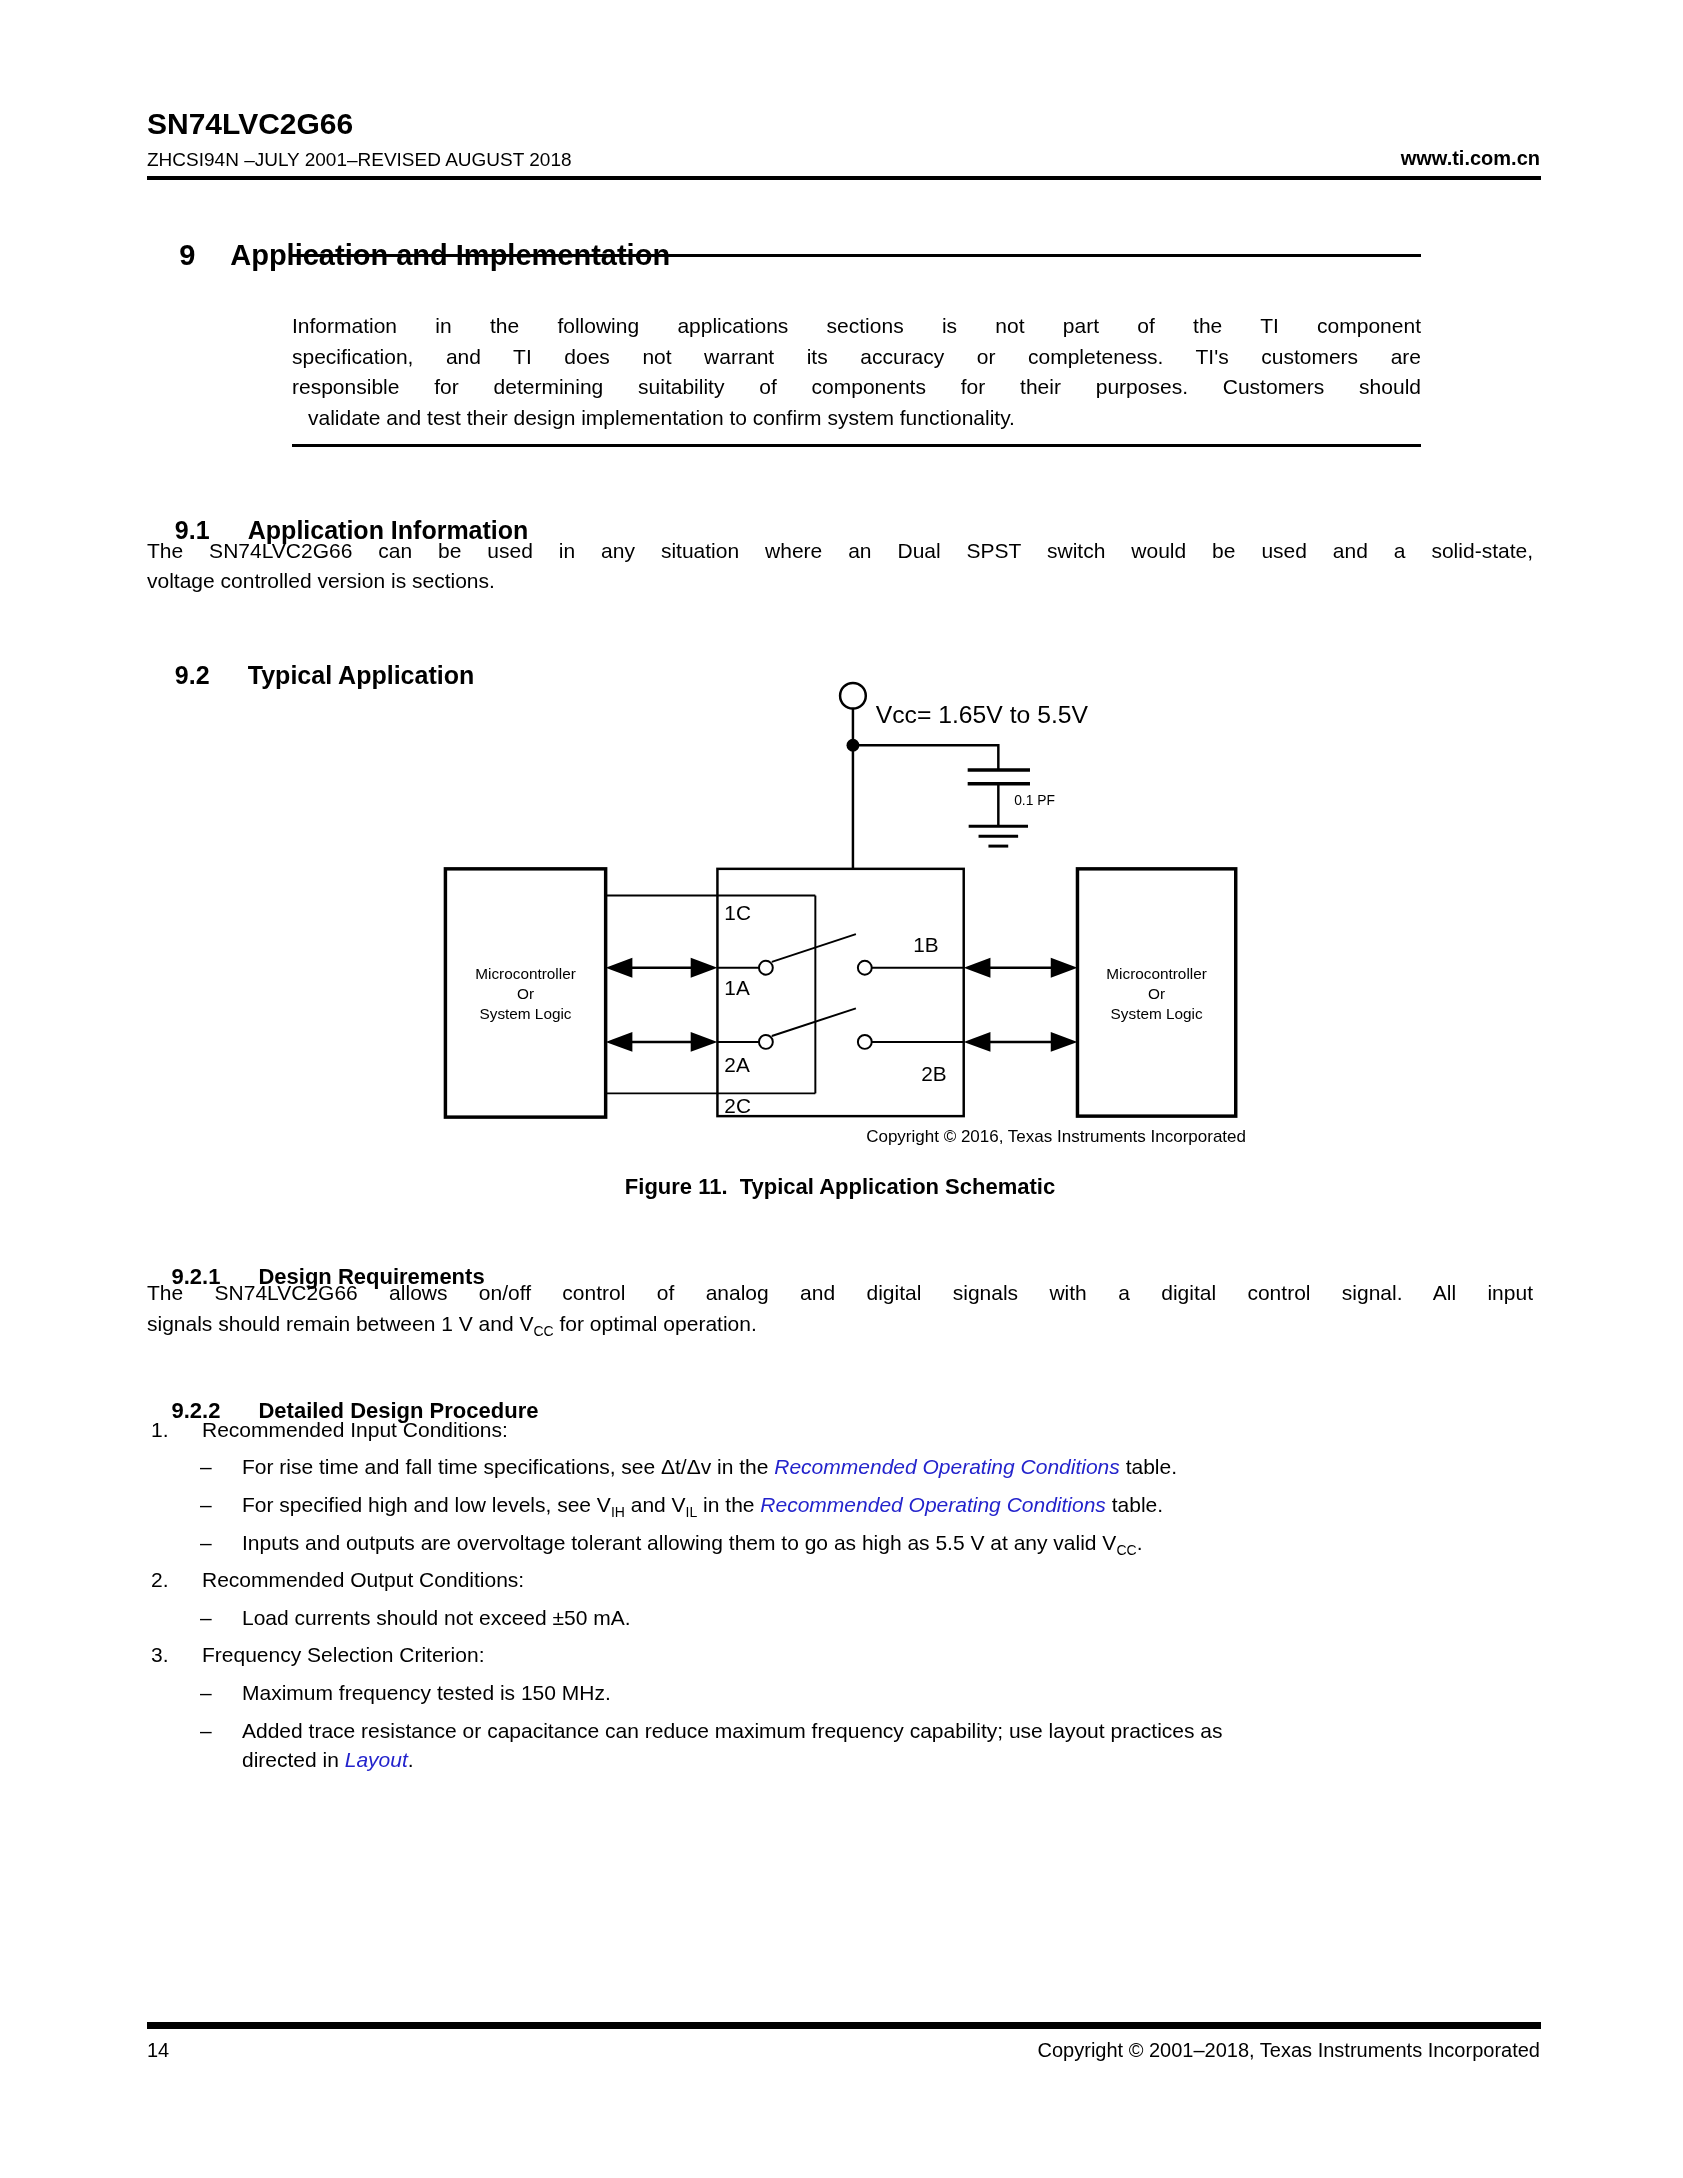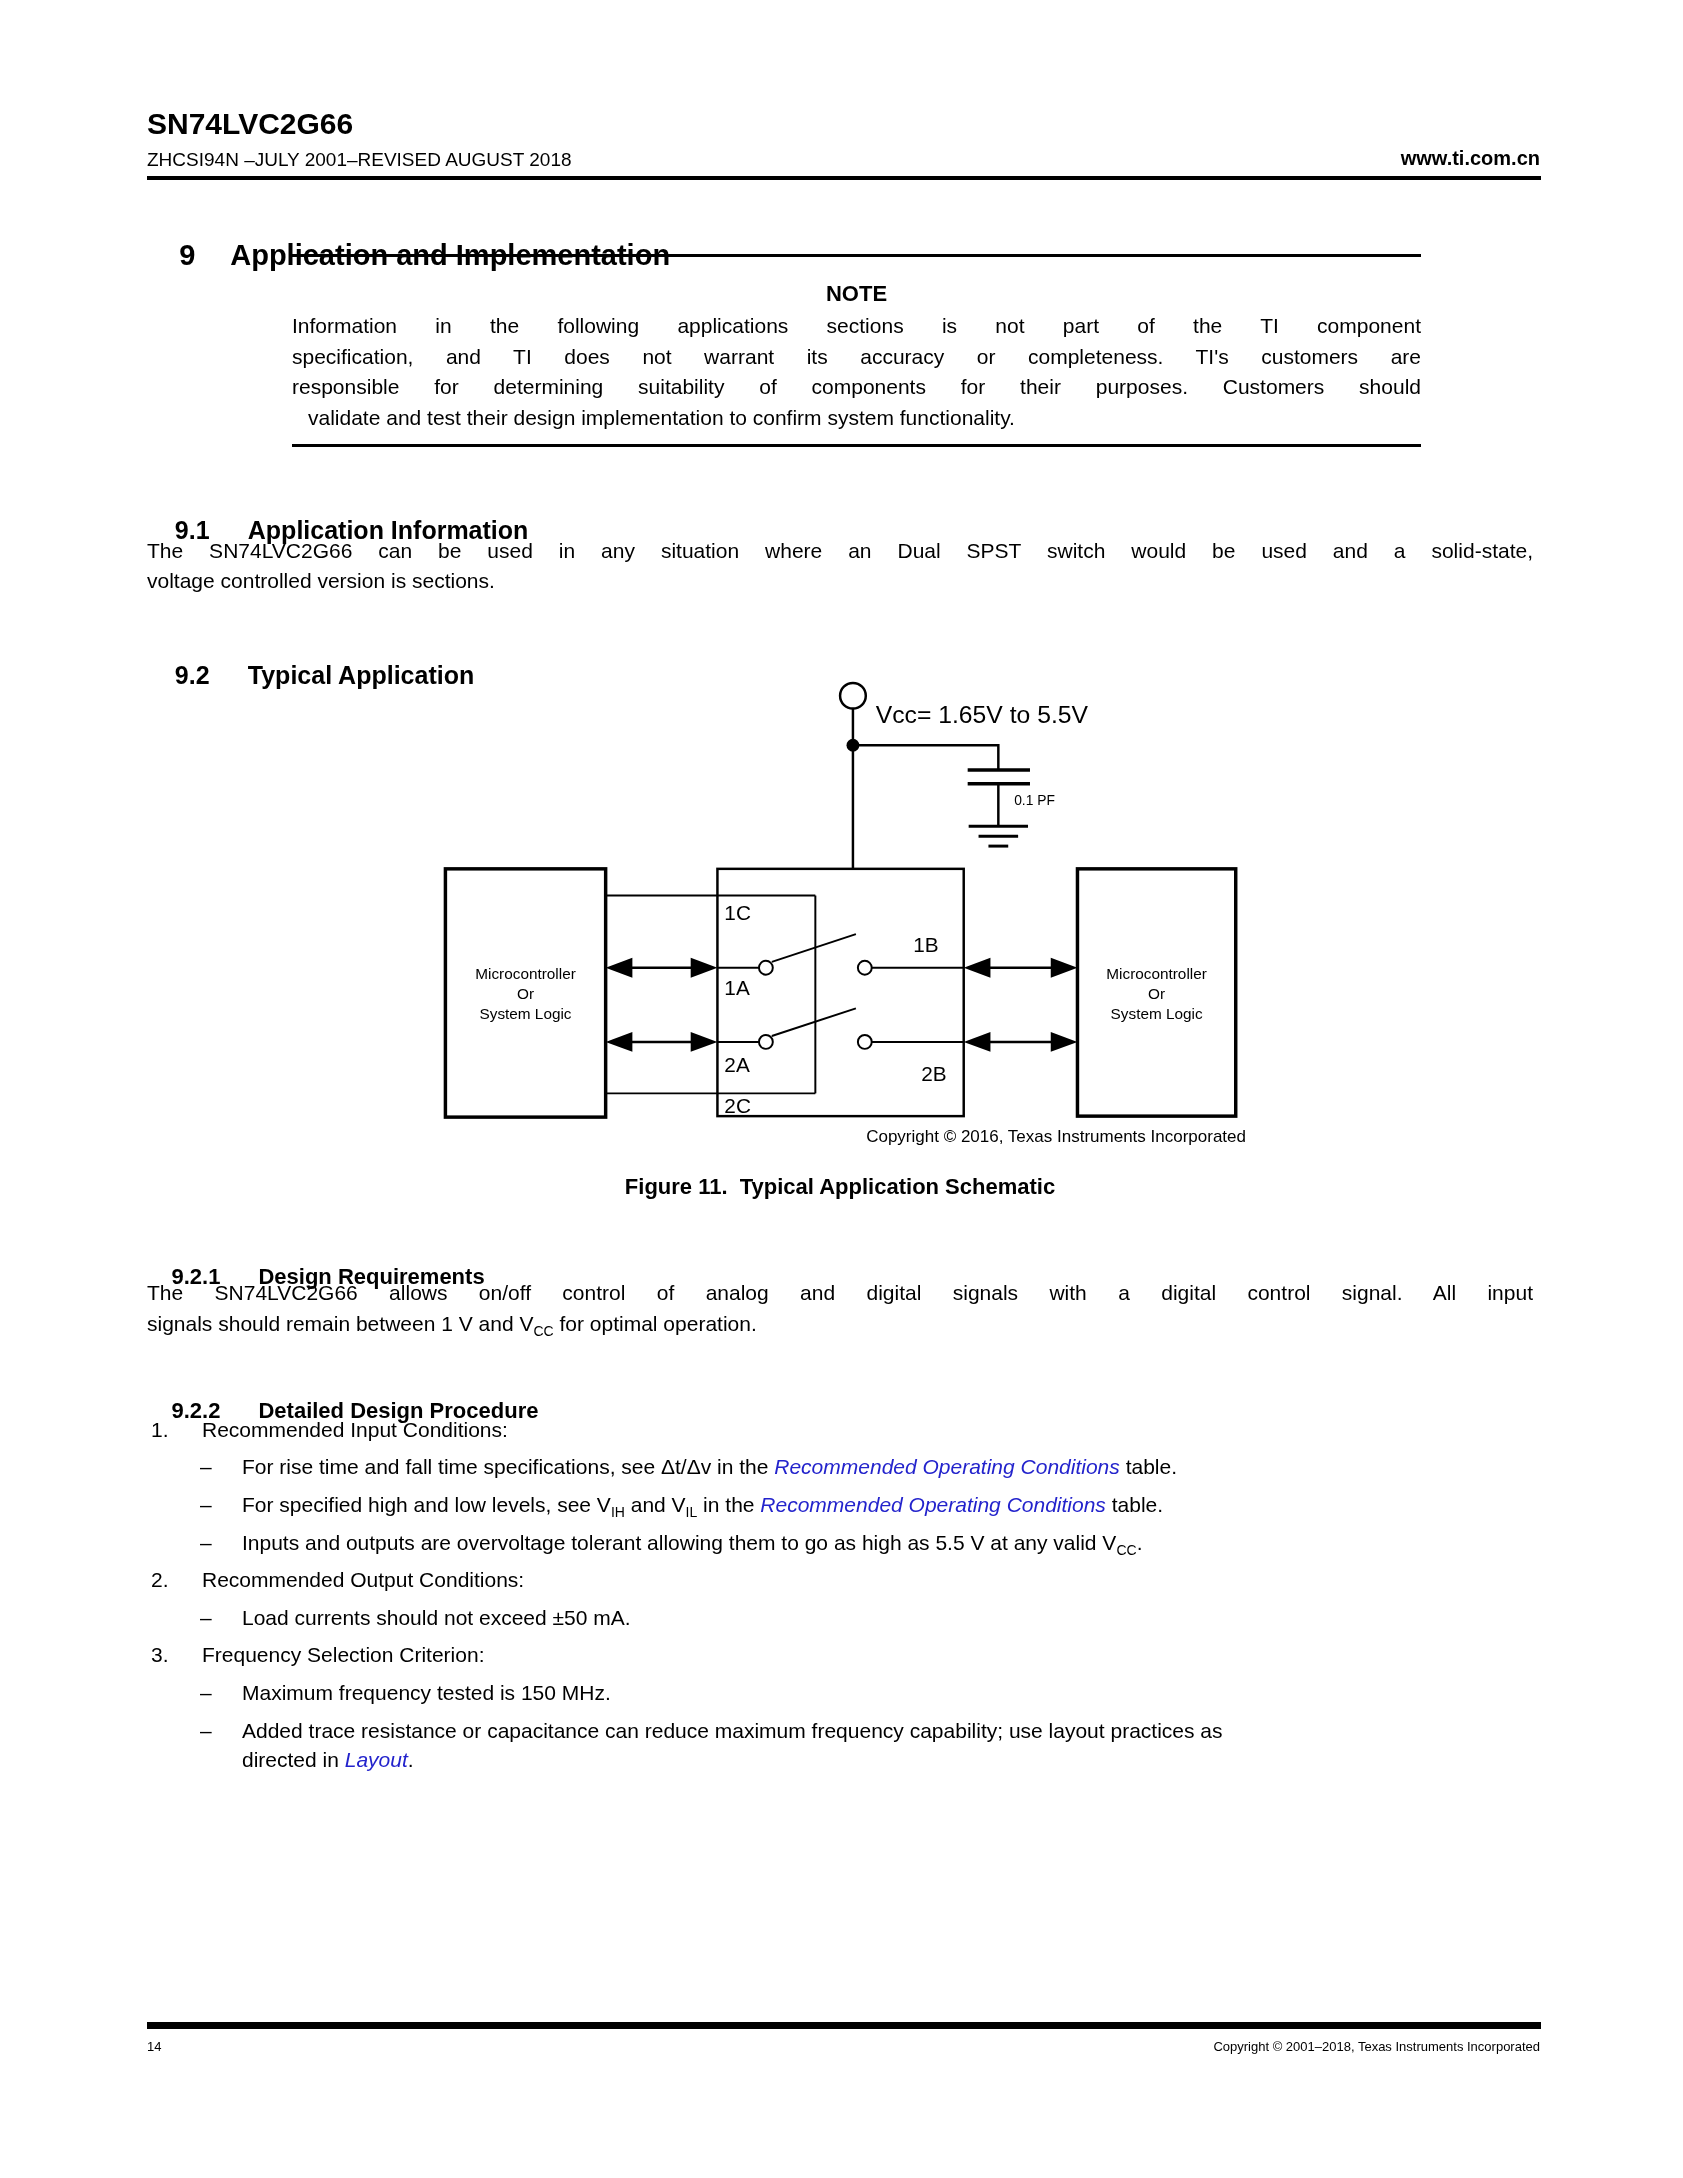--- a/index.html
+++ b/index.html
@@ -9,42 +9,41 @@
   .ln{position:absolute;height:30px;line-height:30px;font-size:21px;white-space:pre;}
   .just{text-align:justify;text-align-last:justify;white-space:normal;}
   .rule{position:absolute;background:#000;}
   .b{font-weight:bold;}
   .link{color:#2323cc;font-style:italic;}
   sub.ss{font-size:14px;vertical-align:-5px;line-height:0;}
   .h1{position:absolute;font-size:29px;font-weight:bold;white-space:pre;}
   .h2{position:absolute;font-size:25px;font-weight:bold;white-space:pre;}
   .h3{position:absolute;font-size:22px;font-weight:bold;white-space:pre;}
   .hnum{display:inline-block;}
-  .small{font-size:13px;}
+  .small{font-size:20px;}
   .logo-serif{font-family:"Liberation Serif",serif;font-weight:bold;letter-spacing:1px;}
   svg text{font-family:"Liberation Sans",sans-serif;fill:#000;}
 </style>
 </head>
 <body>
 
 <div class="page">
 
   <div class="abs b" style="left:147px;top:107px;font-size:30px;">SN74LVC2G66</div>
   <div class="abs" style="left:147px;top:149px;font-size:19px;">ZHCSI94N –JULY 2001–REVISED AUGUST 2018</div>
   <div class="abs b" style="left:1144px;top:147px;width:396px;text-align:right;font-size:20px;">www.ti.com.cn</div>
 
 
   <div class="rule" style="left:147px;top:176px;width:1394px;height:4px;"></div>
 
   <div class="h1" style="left:147px;top:206px;">
     <span class="hnum" style="width:51px;">9</span><span>Application and Implementation</span>
   </div>
 
   <div class="rule" style="left:292px;top:254px;width:1129px;height:3px;"></div>
-  <div class="abs b" style="left:292px;top:281px;width:1129px;text-align:center;font-size:22px;">NOTE</div>
   <div class="ln just" style="left:292px;top:311px;width:1129px;">Information in the following applications sections is not part of the TI component</div>
   <div class="ln just" style="left:292px;top:342px;width:1129px;">specification, and TI does not warrant its accuracy or completeness. TI's customers are</div>
   <div class="ln just" style="left:292px;top:372px;width:1129px;">responsible for determining suitability of components for their purposes. Customers should</div>
   <div class="ln" style="left:292px;top:403px;width:1129px;margin-left:16px;">validate and test their design implementation to confirm system functionality.</div>
   <div class="rule" style="left:292px;top:444px;width:1129px;height:3px;"></div>
 
   <div class="h2" style="left:147px;top:487px;">
     <span class="hnum" style="width:73px;">9.1</span><span>Application Information</span>
   </div>
   <div class="ln just" style="left:147px;top:536px;width:1386px;">The SN74LVC2G66 can be used in any situation where an Dual SPST switch would be used and a solid-state,</div>

